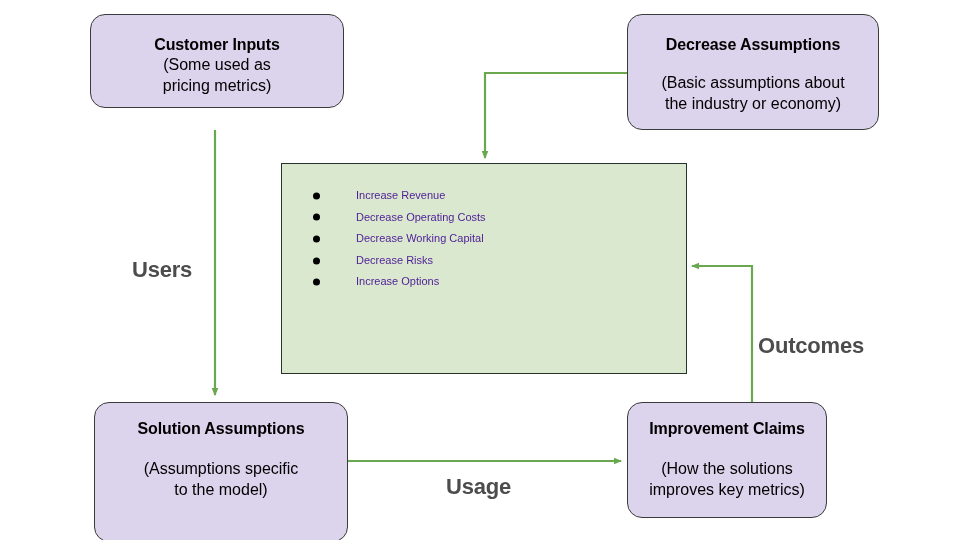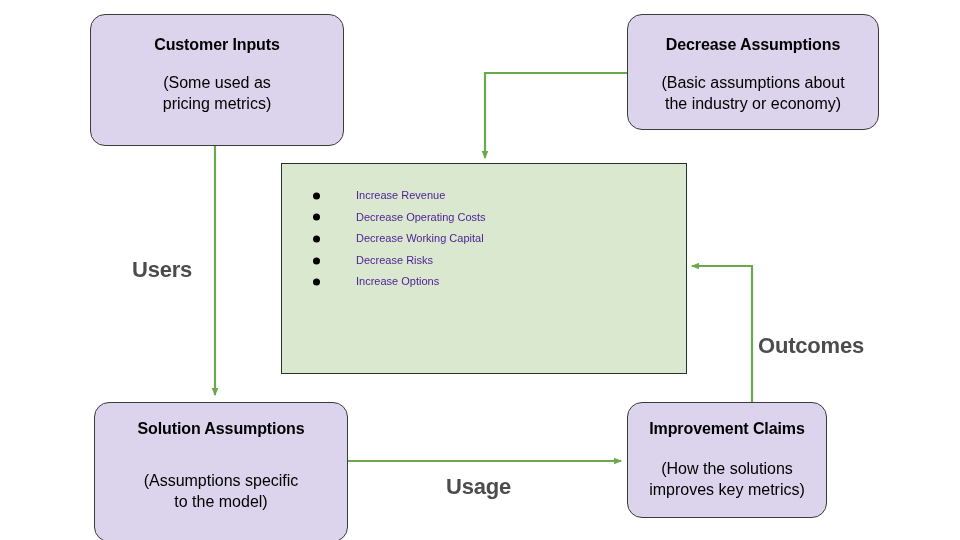--- a/index.html
+++ b/index.html
@@ -36,28 +36,28 @@
     line-height: 1.2;
     letter-spacing: -0.1px;
   }
   .node .node-sub {
     font-size: 16px;
     font-weight: normal;
     line-height: 1.32;
     white-space: pre-line;
   }
 
-  #node-customer-inputs { left: 90px;  top: 14px;  width: 254px; height: 132px; padding-top: 20px; }
-  #node-customer-inputs .node-sub { margin-top: 18px; }
+  #node-customer-inputs { left: 90px;  top: 14px;  width: 254px; height: 94px; padding-top: 20px; }
+  #node-customer-inputs .node-sub { }
 
   #node-external-assumptions { left: 627px; top: 14px;  width: 252px; height: 116px; padding-top: 20px; }
   #node-external-assumptions .node-sub { margin-top: 18px; }
 
   #node-solution-assumptions { left: 94px;  top: 402px; width: 254px; height: 140px; padding-top: 16px; }
-  #node-solution-assumptions .node-sub { margin-top: 32px; }
+  #node-solution-assumptions .node-sub { margin-top: 20px; }
 
   #node-improvement-claims { left: 627px; top: 402px; width: 200px; height: 116px; padding-top: 16px; }
   #node-improvement-claims .node-sub { margin-top: 20px; }
 
   
   #node-value-model {
     position: absolute;
     box-sizing: border-box;
     left: 281px;
     top: 163px;

